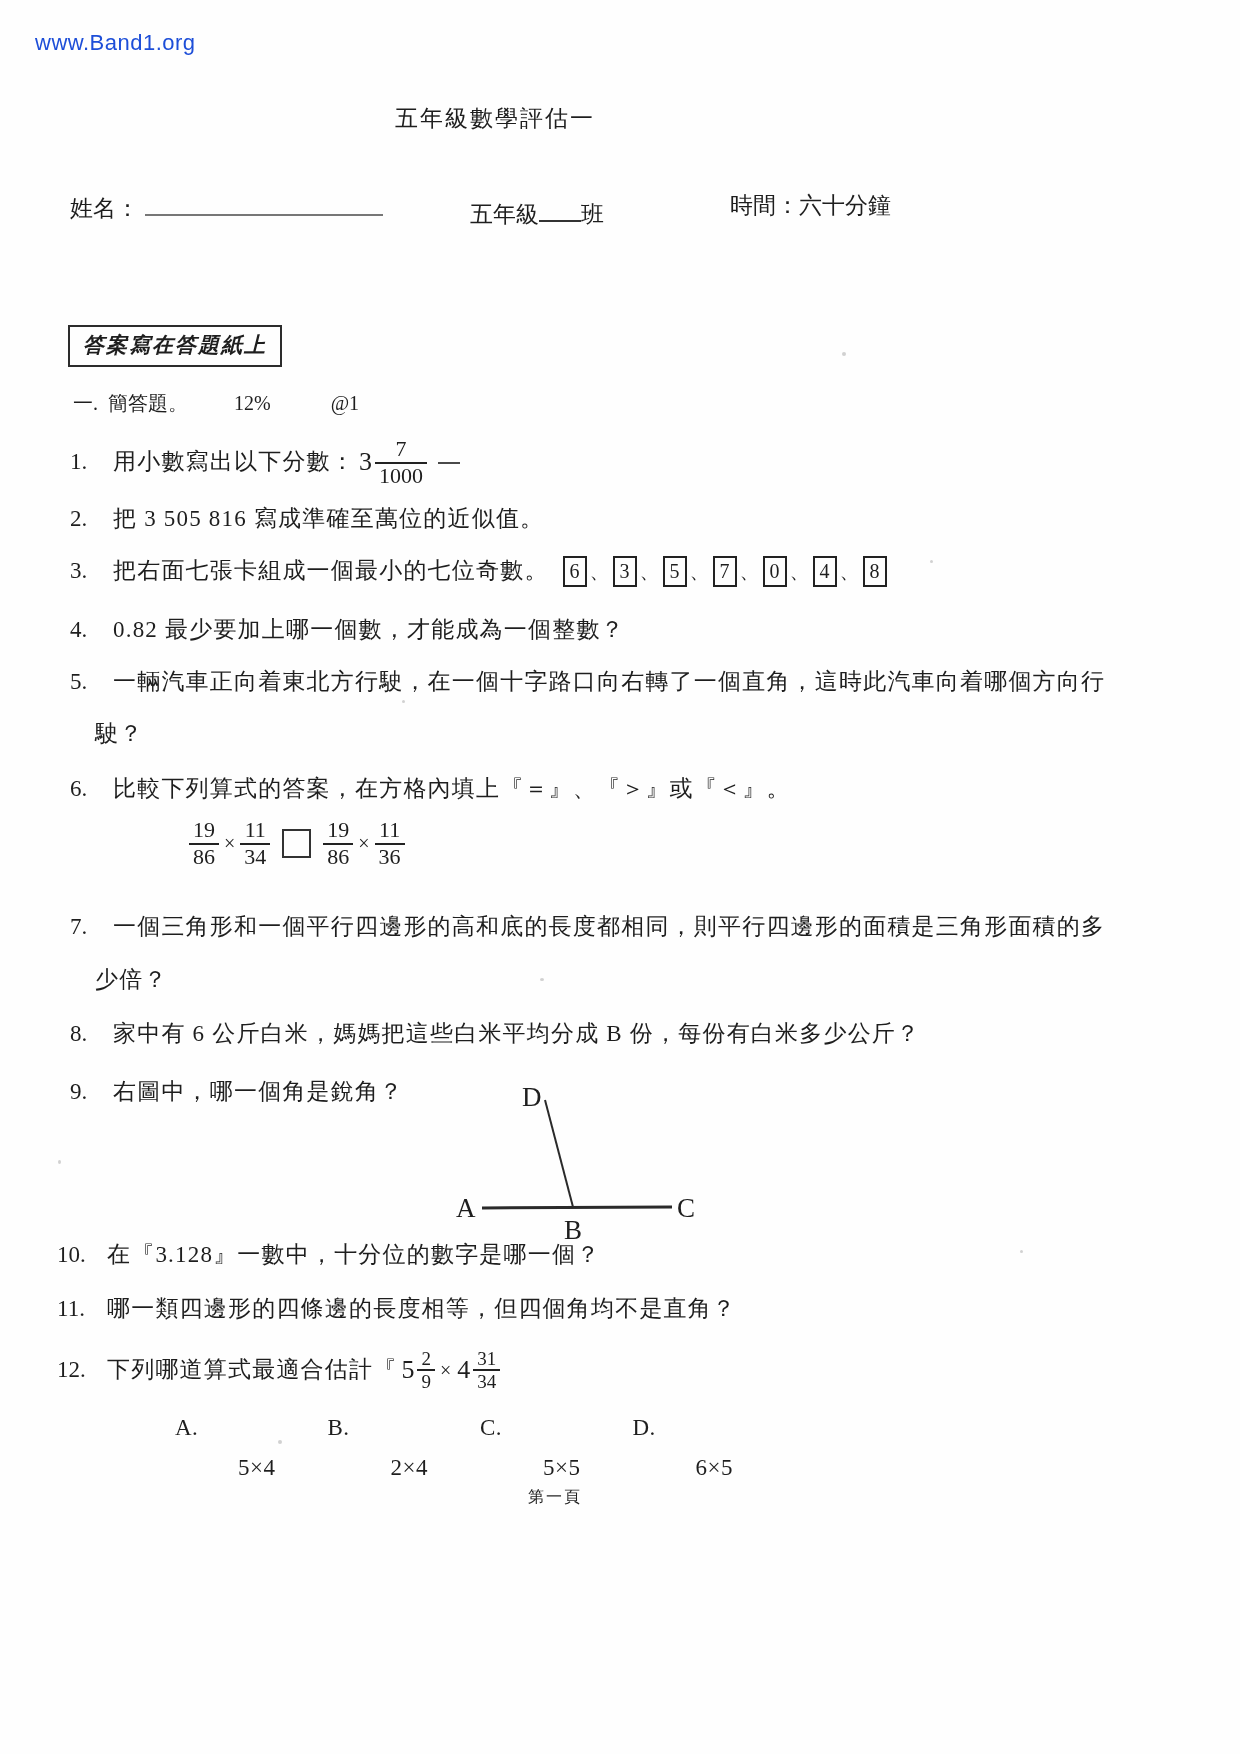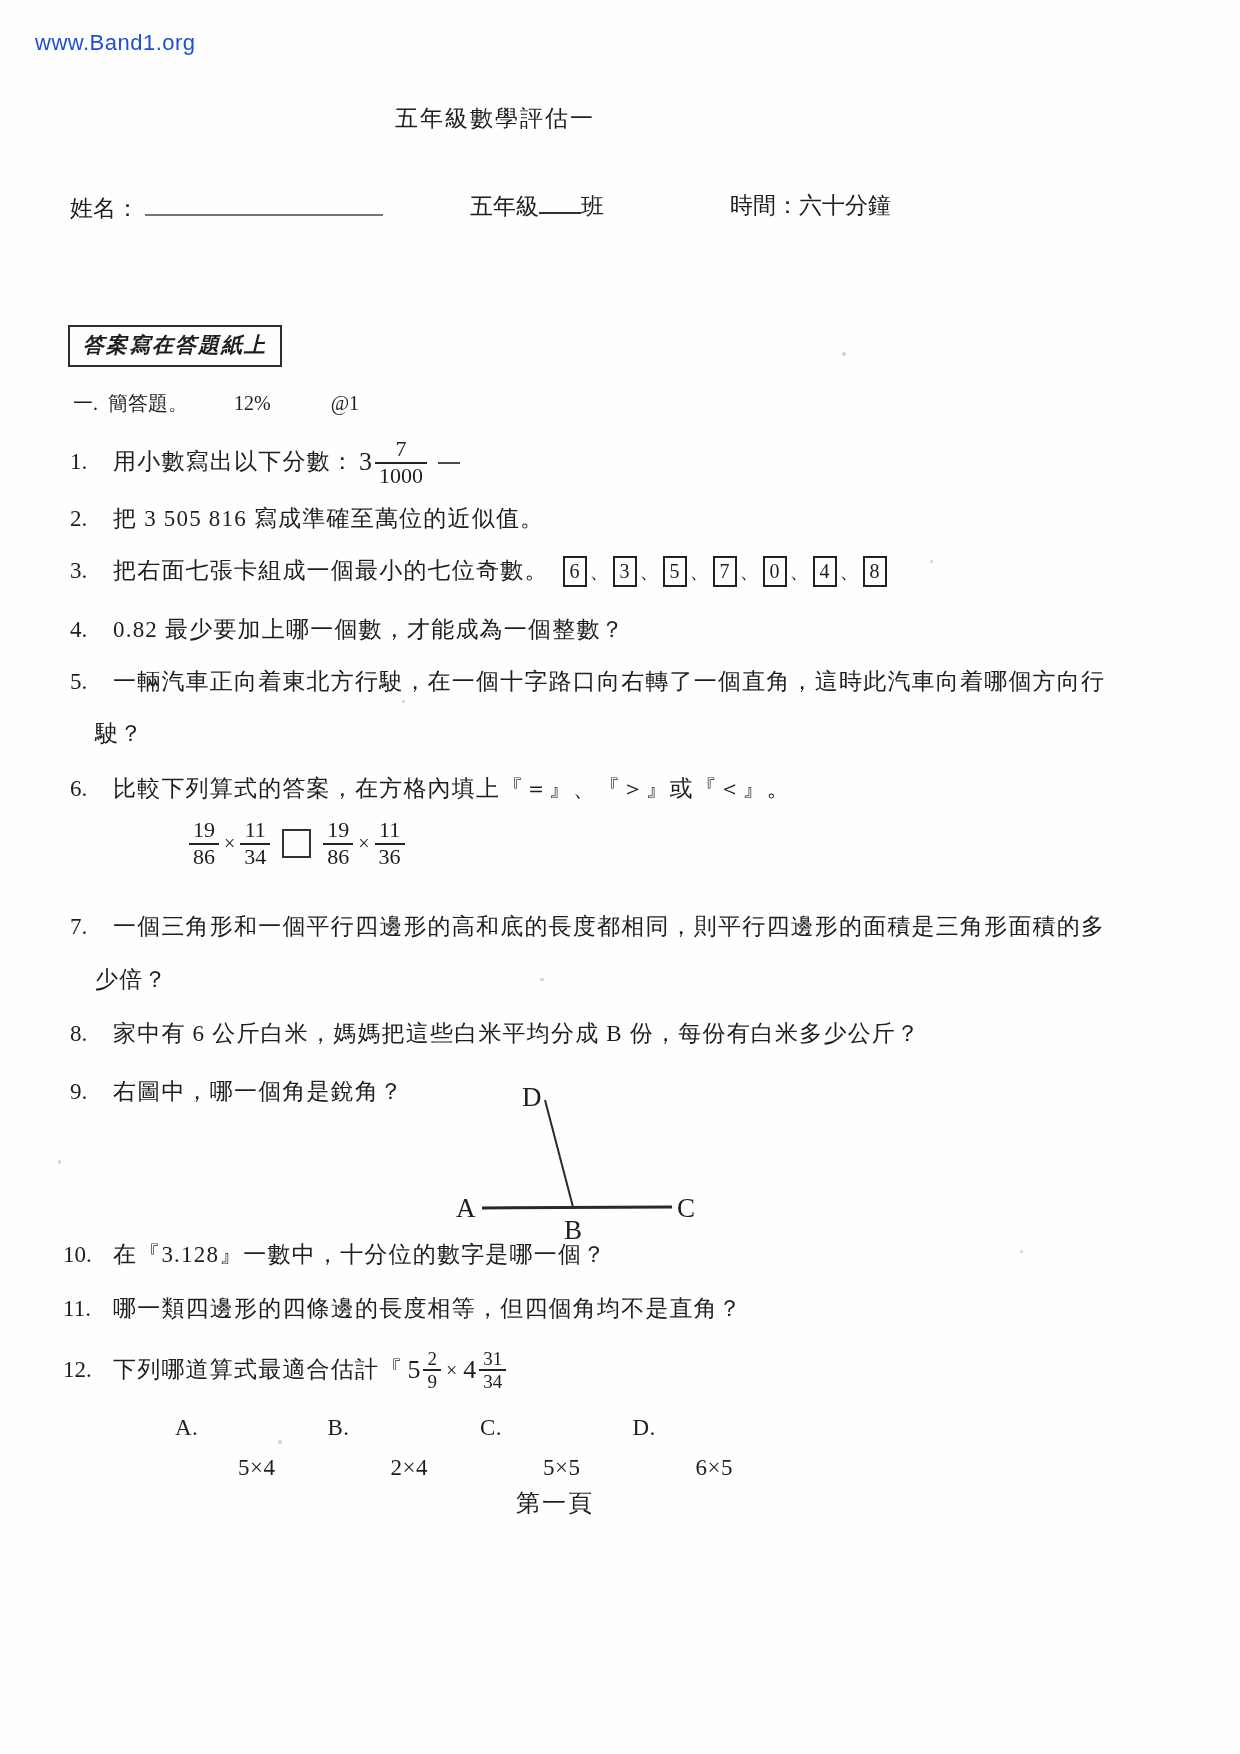--- a/index.html
+++ b/index.html
@@ -17,35 +17,35 @@
     font-family:"Liberation Sans","DejaVu Sans",sans-serif;
     font-size:22px; color:#1d4ed8; letter-spacing:0.5px;
   }
   .doc-title {
     position:absolute; left:0; top:103px; width:990px;
     text-align:center; font-size:23px; letter-spacing:2px;
   }
   .meta-row { position:absolute; top:190px; left:0; width:1240px; font-size:23px; }
   .name-group { position:absolute; left:70px; top:0; }
   .name-line { display:inline-block; width:238px; height:24px; border-bottom:2px solid #777; margin-left:6px; }
-  .class-group { position:absolute; left:470px; top:0;text-align:center; }
+  .class-group { position:absolute; left:470px; top:8px;text-align:center; }
   .class-line { display:inline-block; width:42px; height:22px; border-bottom:2px solid #333; }
   .time-label { position:absolute; left:730px; top:0; }
   .notice-box {
     position:absolute; left:68px; top:325px;
     border:2px solid #2c2c2c; padding:4px 13px 6px;
     font-size:21px; font-weight:bold; font-style:italic; letter-spacing:2px;
   }
   .section-row { position:absolute; left:73px; top:390px; font-size:20px;text-align:right; }
   .section-row .sec-title { margin-left:10px; }
   .section-row .sec-percent { margin-left:46px; }
   .section-row .sec-each { margin-left:60px; }
   .q { position:absolute; left:70px; display:flex; align-items:center; font-size:23px; letter-spacing:1.2px; line-height:1.25; }
   .q .qno { width:43px; flex-shrink:0; letter-spacing:0; }
-  .q-wide { left:63px; }
+  .q-wide { left:57px; }
   .q-wide .qno { width:50px; }
   .q-cont { left:95px; }
   .frac { display:inline-flex; flex-direction:column; align-items:center; line-height:1.12; margin:0 3px; letter-spacing:0; }
   .frac .den { border-top:2px solid #222; }
   .frac .num, .frac .den { padding:0 4px; }
   .f22 { font-size:22px; }
   .f18 { font-size:19px; }
   .whole { font-size:26px; letter-spacing:0; margin-left:4px; }
   .artifact-dash { display:inline-block; width:22px; height:2px; background:#4a4a4a; margin-left:8px; }
   .cards { margin-left:14px; display:inline-flex; align-items:center; letter-spacing:0; }
@@ -53,21 +53,21 @@
   .card-sep { margin:0 3px; font-size:20px; }
   .expr { position:absolute; left:186px; top:818px; display:flex; align-items:center; font-size:22px; }
   .times { font-size:20px; margin:0 2px; letter-spacing:0; }
   .cmp-box { width:25px; height:25px; border:2px solid #333; margin:0 9px; flex-shrink:0; }
   .figure { position:absolute; left:430px; top:1076px; }
   .options-row { position:absolute; left:175px; top:1415px; display:flex; font-size:23px; letter-spacing:0.5px; }
   .opt { display:flex; }
   .opt + .opt { margin-left:52px; }
   .opt .opt-label { width:45px; }
   .opt .opt-value { margin-left:18px;margin-top:40px; }
-  .page-footer { position:absolute; left:0; top:1487px; width:1110px; text-align:center; font-size:24px; letter-spacing:2px; }
+  .page-footer { position:absolute; left:0; top:1487px; width:1110px; text-align:center; font-size:16px; letter-spacing:2px; }
   .speck { position:absolute; background:#b9b9b9; border-radius:50%; opacity:0.65; }
   svg text { font-family:"Liberation Serif","DejaVu Serif",serif; fill:#1e1e1e; }
 </style>
 </head>
 <body>
 
 <div class="page">
 
   <div class="watermark">www.Band1.org</div>
 

